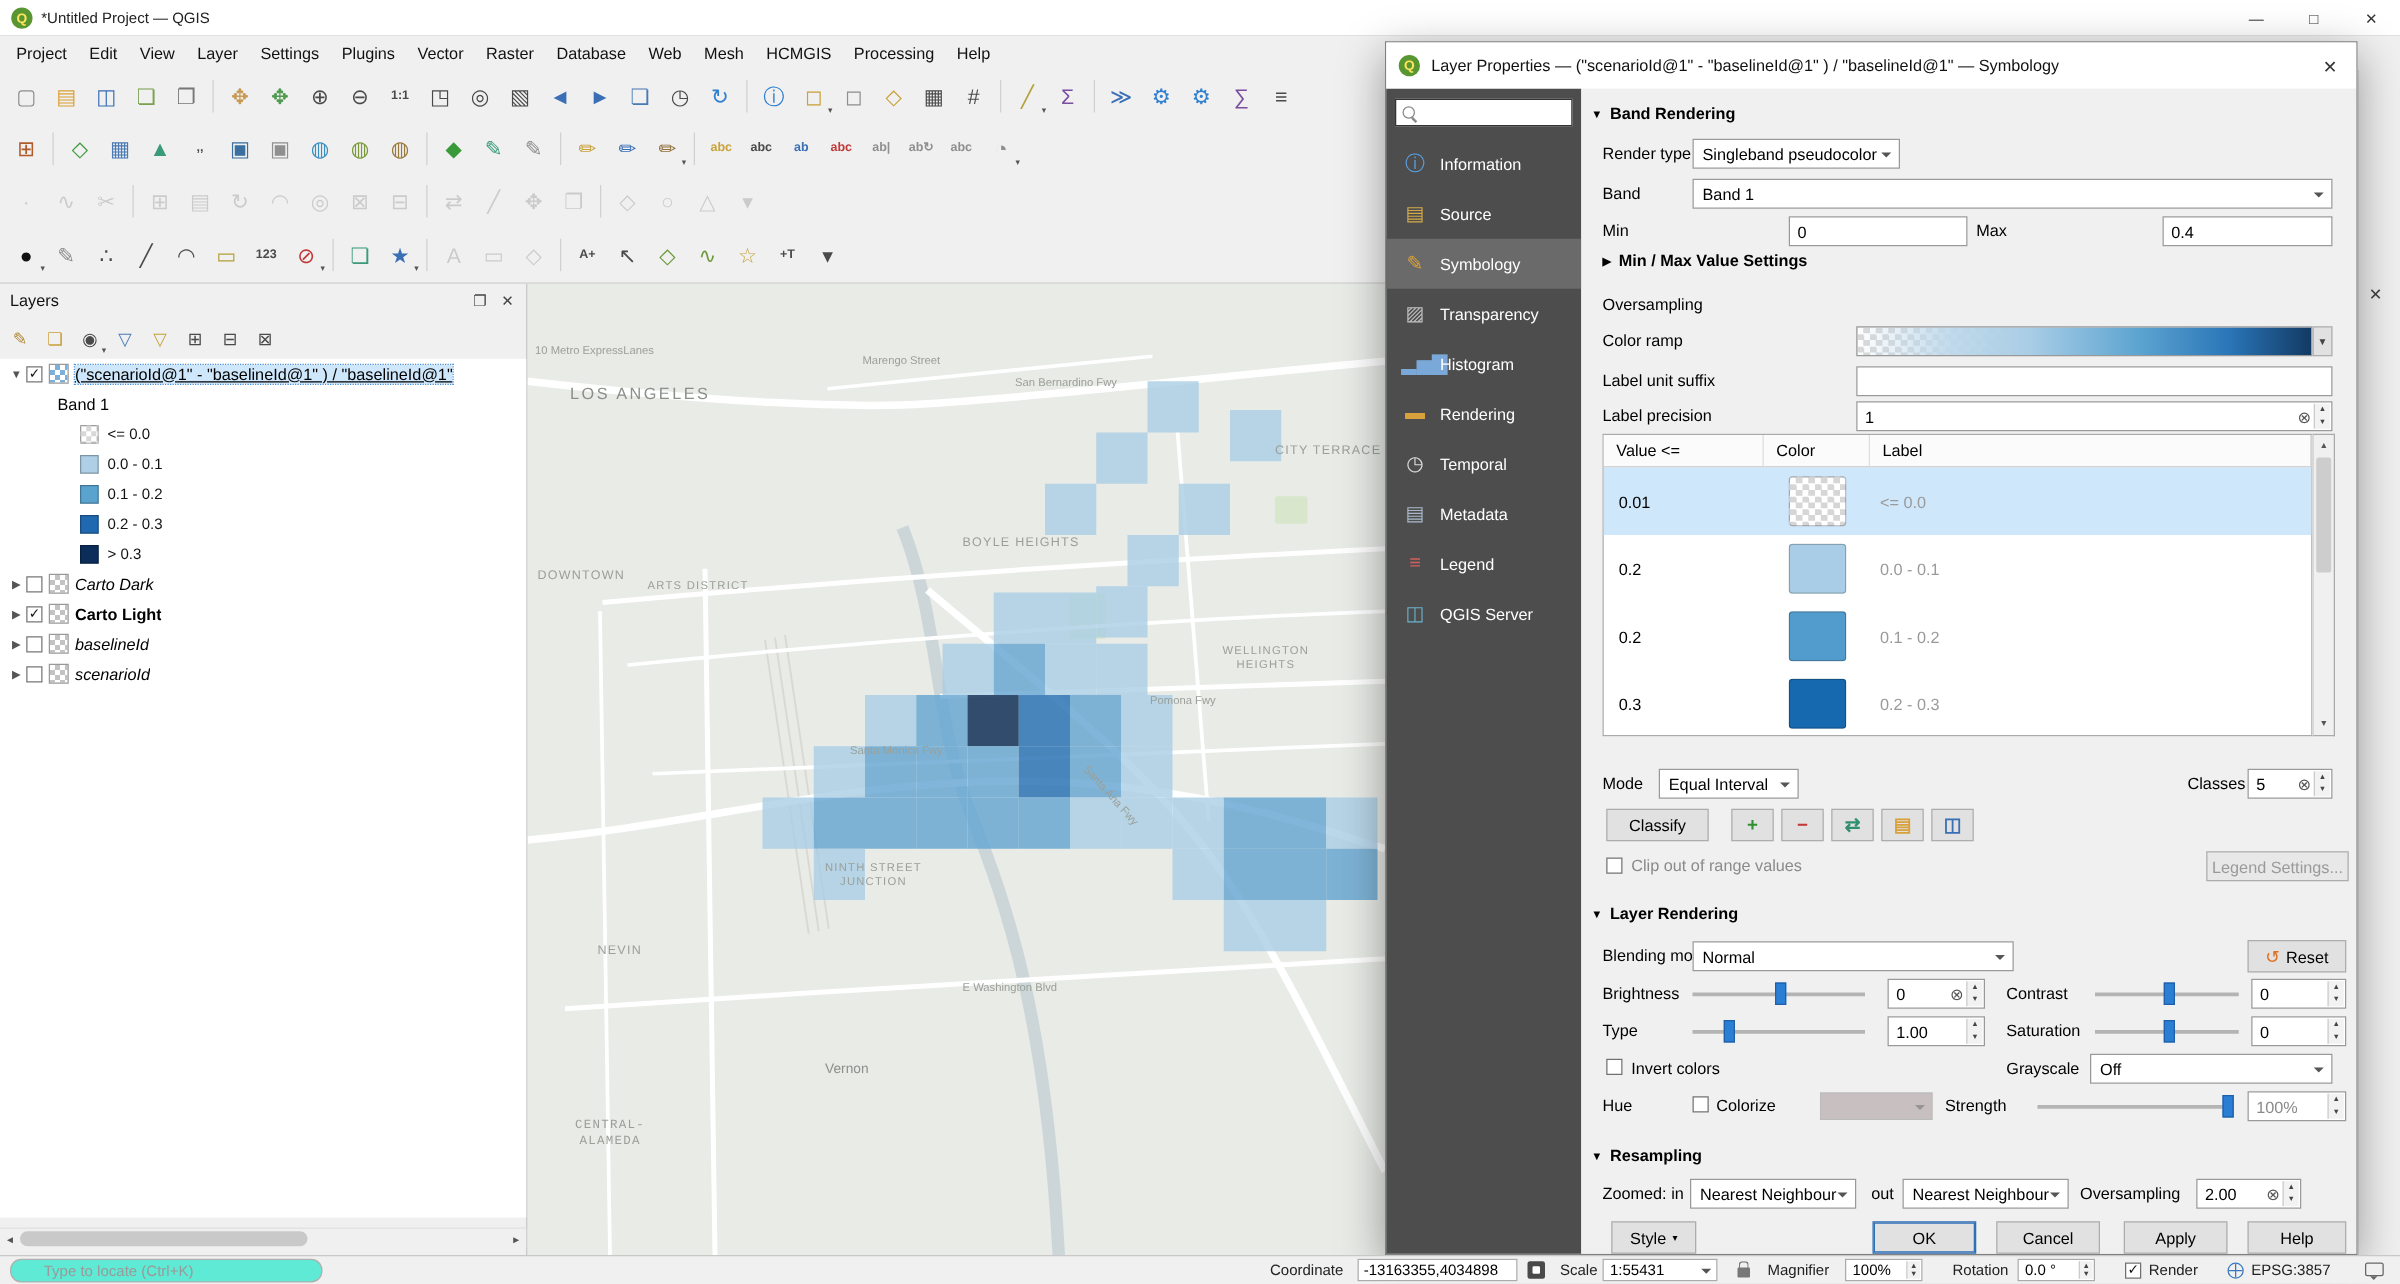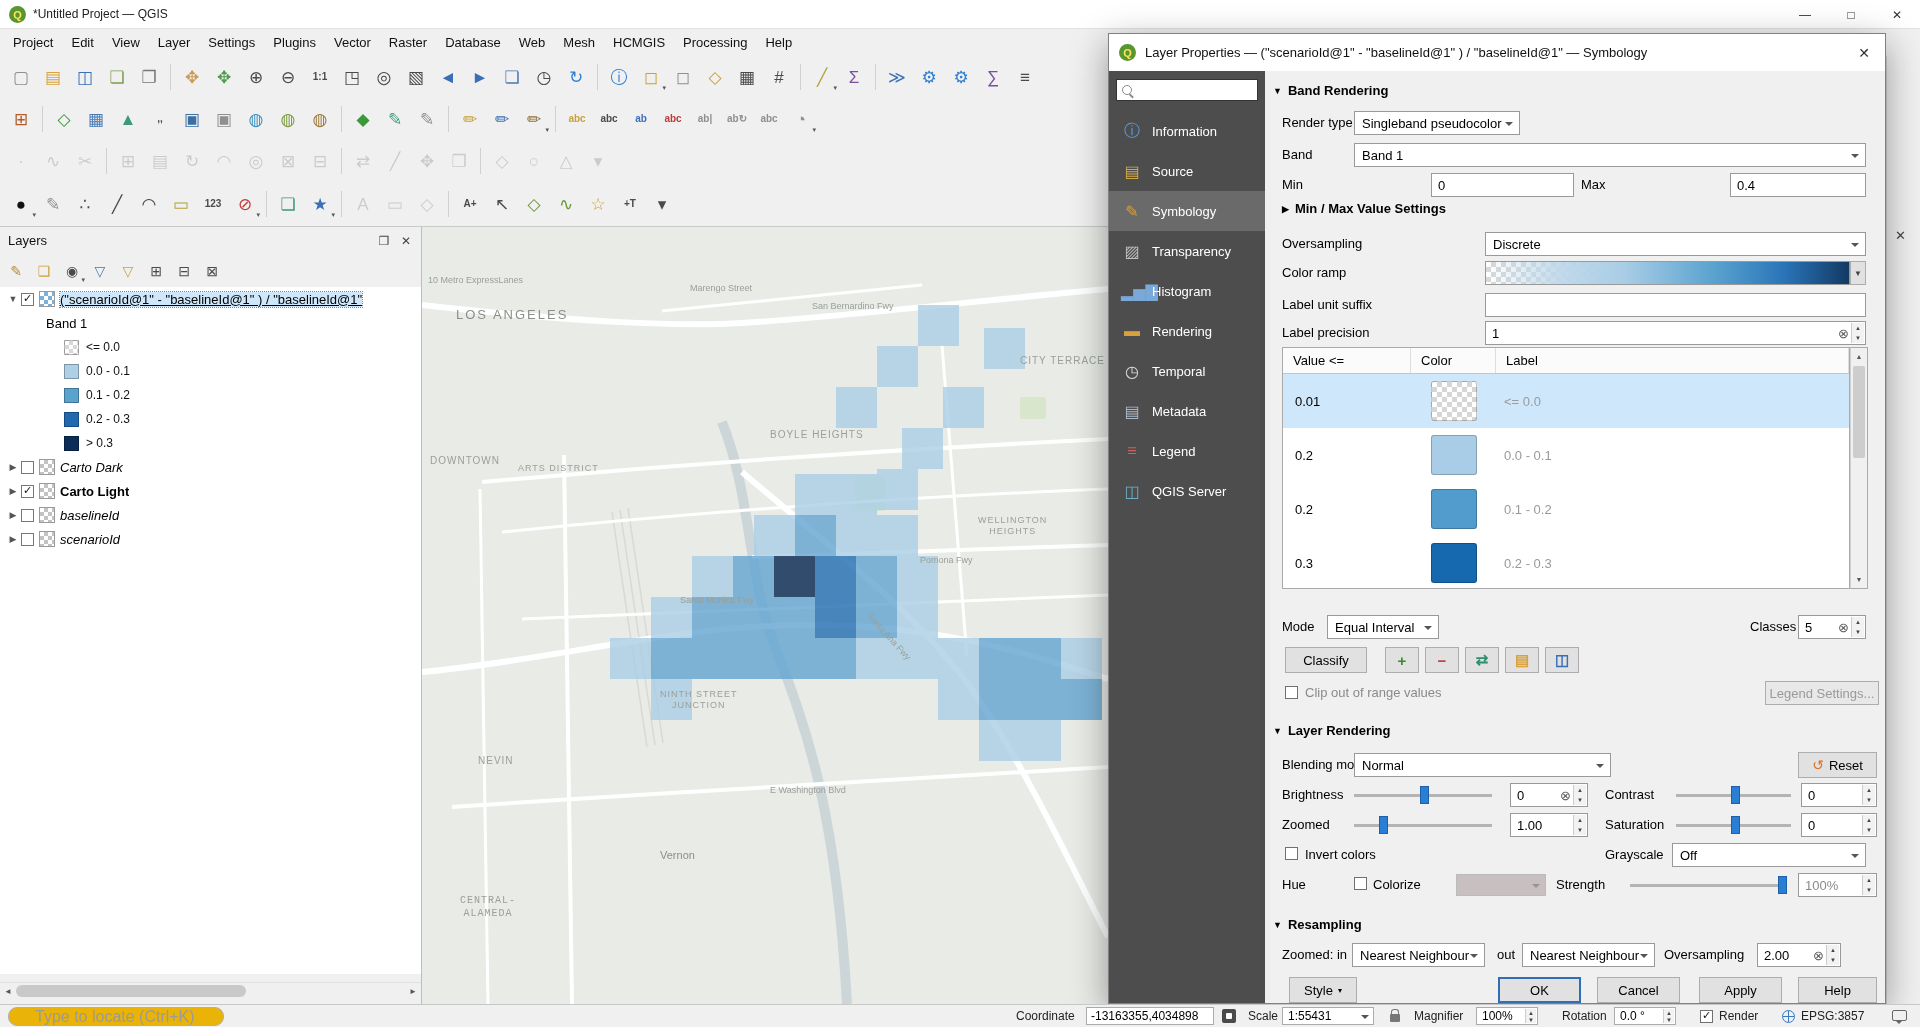--- a/index.html
+++ b/index.html
@@ -115,21 +115,21 @@
   .vs-thumb{position:absolute;left:2px;right:2px;top:18px;height:92px;background:#cdcdcd;border-radius:2px}
 
   
   .statusbar{position:absolute;left:0;top:1004px;width:1920px;height:23px;background:#f0f0f0;border-top:1px solid #c8c8c8;font-size:12px}
   .st-lbl{position:absolute;top:4px;font-size:12px;color:#222;white-space:nowrap}
   .st-input{position:absolute;top:2px;height:18px;background:#fff;border:1px solid #ababab;font-size:12px;padding:0 4px}
   .st-spin{position:absolute;top:2px;height:18px;background:#fff;border:1px solid #ababab;font-size:12px;display:flex;align-items:center;padding:0 16px 0 5px;overflow:hidden}
   .st-spin .sarr{width:11px}
   .st-combo{position:absolute;top:2px;height:18px;background:#fff;border:1px solid #ababab;font-size:12px;display:flex;align-items:center;padding:0 16px 0 5px}
   .st-combo::after{content:"";position:absolute;right:4px;top:7px;border:4px solid transparent;border-top-color:#555}
-  .locate{position:absolute;left:8px;top:2px;width:216px;height:19px;border:1px solid #b0b0b0;border-radius:9px;background:#eab308;font-size:16px;padding-left:26px;outline:none;color:#333}
+  .locate{position:absolute;left:8px;top:2px;width:250px;height:19px;border:1px solid #b0b0b0;border-radius:9px;background:#5eead4;font-size:12px;padding-left:26px;outline:none;color:#333}
   .locate::placeholder{color:#9a9a9a}
   .mag{position:absolute;width:13px;height:13px}
   .mag::before{content:"";position:absolute;width:8px;height:8px;border:1.5px solid #8a8a8a;border-radius:50%;left:0;top:0}
   .mag::after{content:"";position:absolute;width:5px;height:1.5px;background:#8a8a8a;transform:rotate(45deg);left:7px;top:9.5px}
   .lock{position:absolute;width:10px;height:8px;background:#777;border-radius:1px}
   .lock::before{content:"";position:absolute;width:6px;height:6px;border:1.5px solid #777;border-bottom:none;border-radius:3px 3px 0 0;left:1px;top:-5px}
   .exticon{position:absolute;width:14px;height:14px;background:#4a4a4a;border-radius:2px}
   .exticon::after{content:"";position:absolute;left:4px;top:4px;width:6px;height:6px;background:#fff;border-radius:1px}
   .globe{position:absolute;width:13px;height:13px;border:1.5px solid #3a78c2;border-radius:50%}
   .globe::before{content:"";position:absolute;left:0;right:0;top:4.5px;height:1.5px;background:#3a78c2}
@@ -748,23 +748,20 @@
           <span>0</span>
         </div>
       <div class="flbl" style="left:316px;top:102px">Max</div>
       <div class="inputbox" style="left:465px;top:102px;width:136px">
           <span>0.4</span>
         </div>
 
       <div class="fsect" style="left:17px;top:130px"><span class="tri">▶</span><span>Min / Max Value Settings</span></div>
 
       <div class="flbl" style="left:17px;top:161px">Oversampling</div>
-      <div class="combo" style="left:220px;top:161px;width:381px">
-          <span>Discrete</span>
-        </div>
 
       <div class="flbl" style="left:17px;top:190px">Color ramp</div>
       <div class="ramp" style="left:220px;top:190px;width:365px"></div>
       <div class="rampbtn" style="left:585px;top:190px">▼</div>
 
       <div class="flbl" style="left:17px;top:222px">Label unit suffix</div>
       <div class="inputbox" style="left:220px;top:222px;width:381px"></div>
 
       <div class="flbl" style="left:17px;top:250px">Label precision</div>
       <div class="spin" style="left:220px;top:250px;width:381px">
@@ -876,21 +873,21 @@
           <span class="sth" style="left:48%"></span>
         </div>
       <div class="spin" style="left:536px;top:712px;width:76px">
           <span>0</span>
           <span class="sarr">
             <i>▲</i>
             <i>▼</i>
           </span>
         </div>
 
-      <div class="flbl" style="left:17px;top:742px">Zoomed</div>
+      <div class="flbl" style="left:17px;top:742px">Type</div>
       <div class="slider" style="left:89px;top:745px;width:138px">
           <span class="sth" style="left:18%"></span>
         </div>
       <div class="spin" style="left:245px;top:742px;width:78px">
           <span>1.00</span>
           <span class="sarr">
             <i>▲</i>
             <i>▼</i>
           </span>
         </div>

